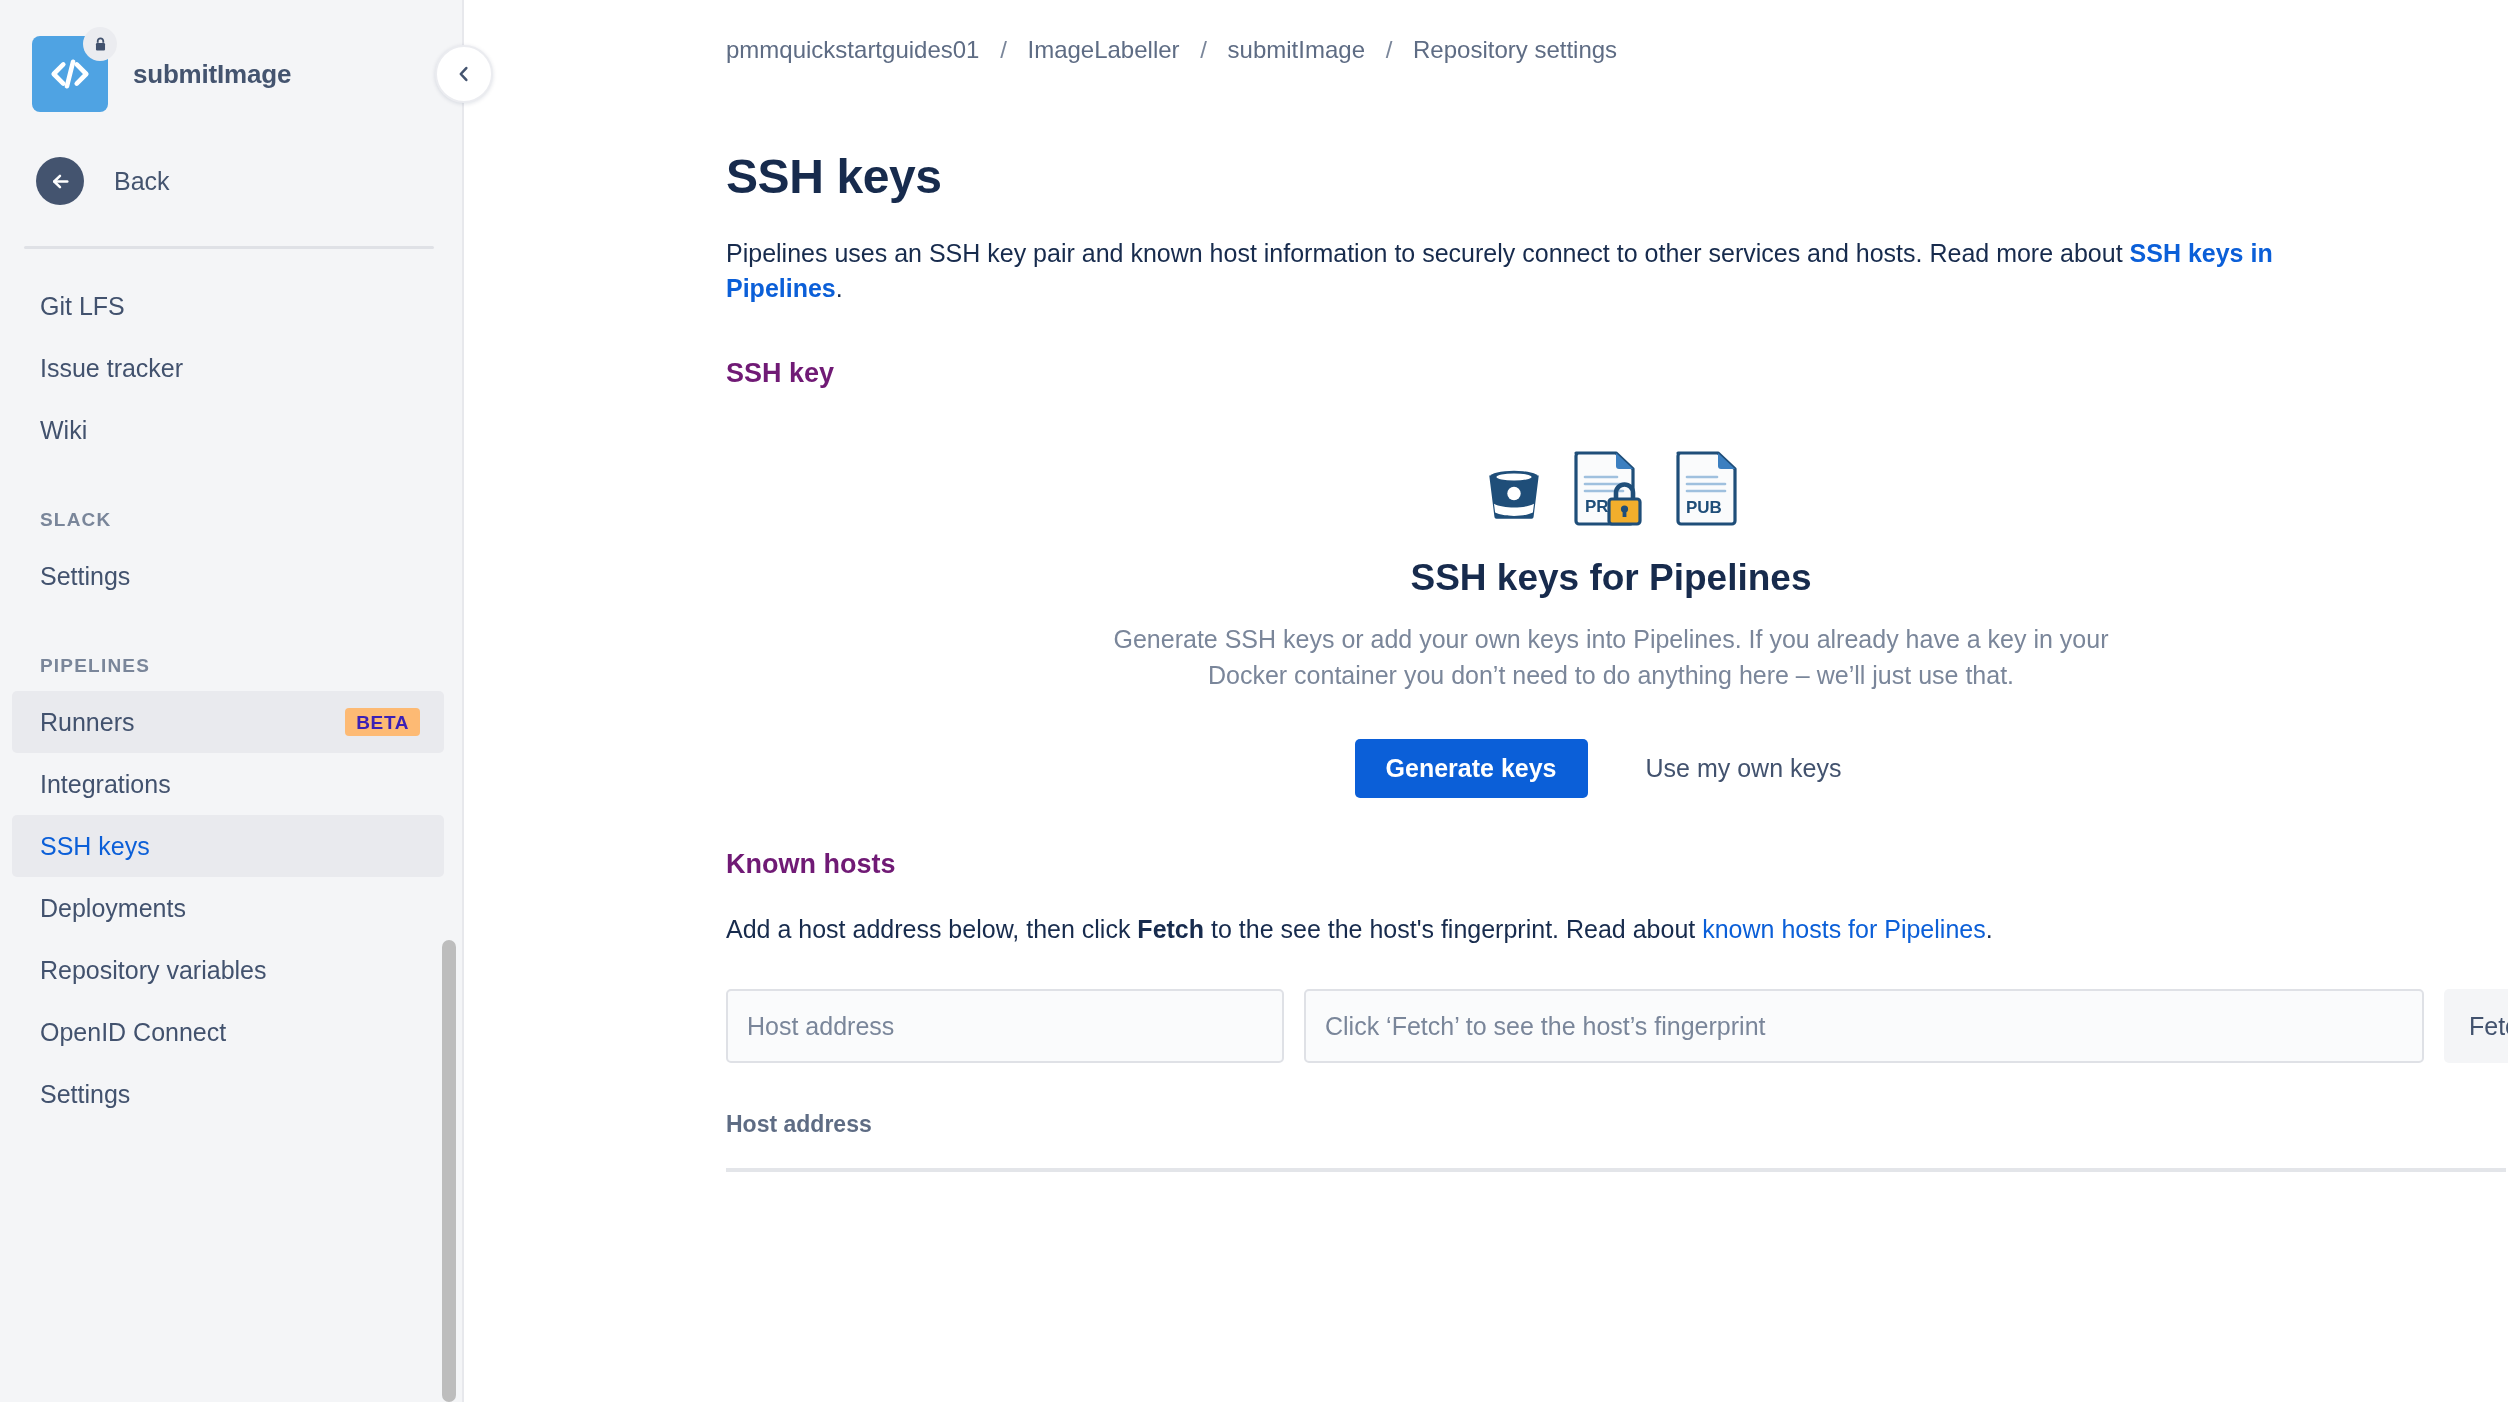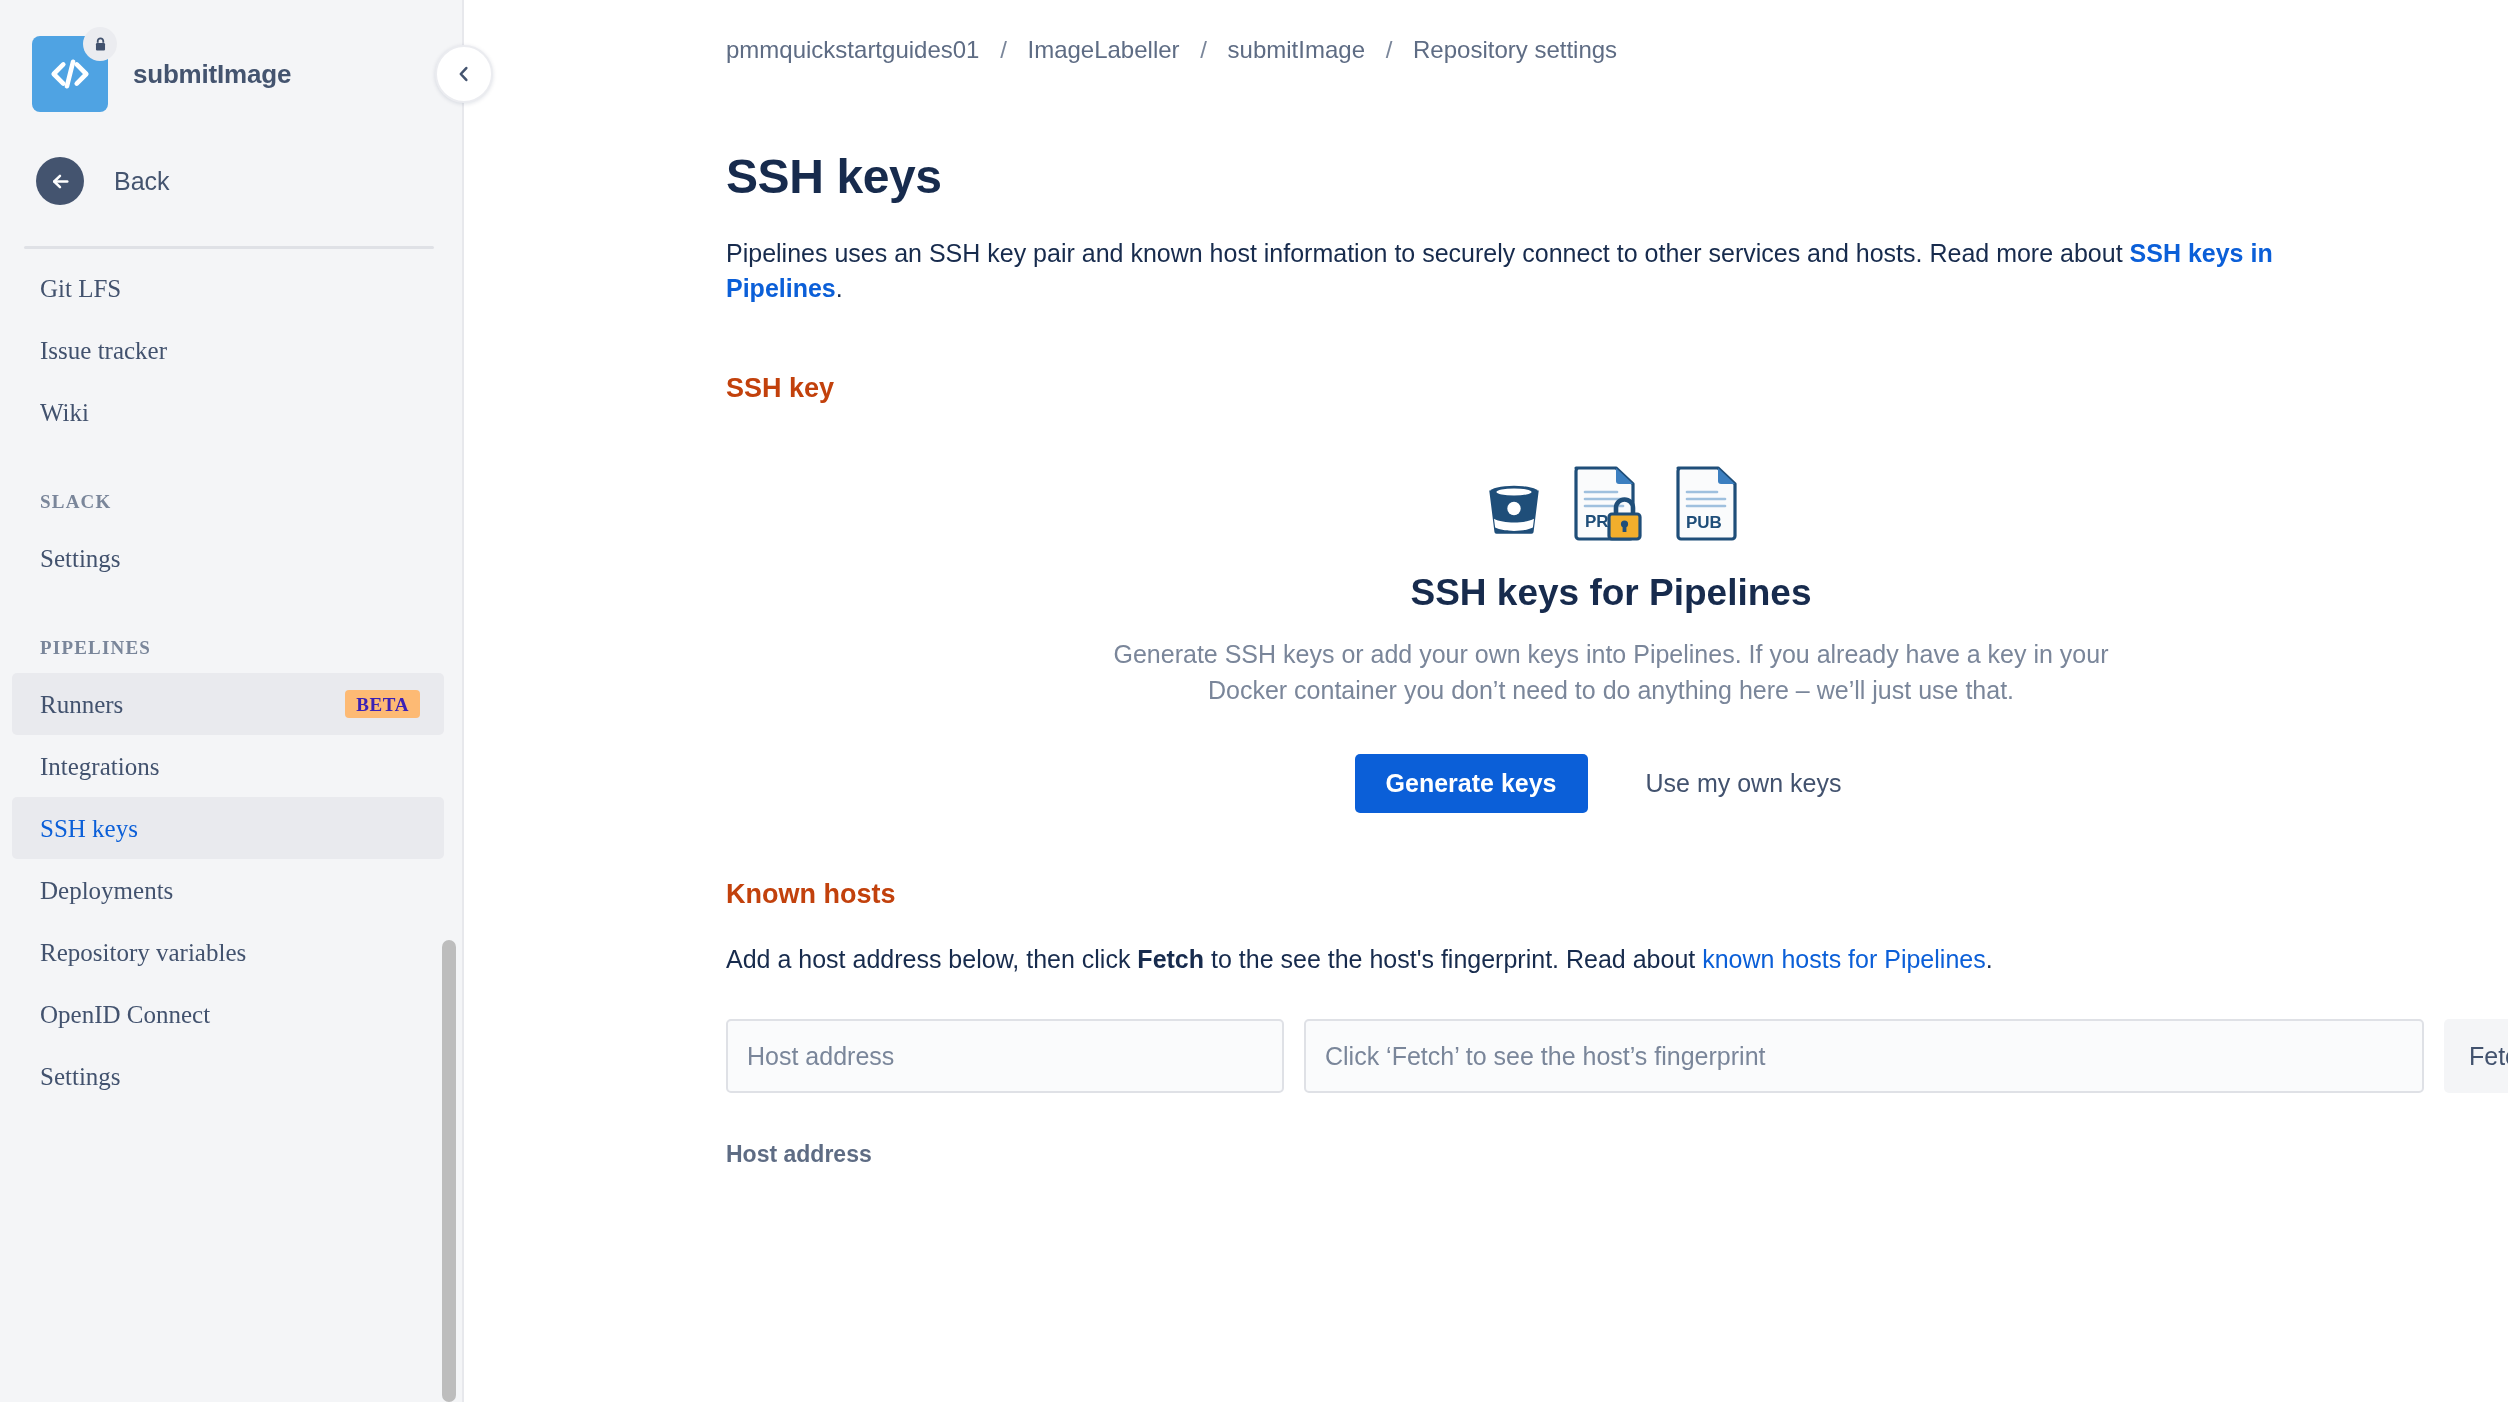--- a/index.html
+++ b/index.html
@@ -73,21 +73,21 @@
     color: #44546f;
   }
 
   .sb-divider {
     height: 3px;
     background: #dfe1e6;
     margin: 26px 28px 0 24px;
     border-radius: 2px;
   }
 
-  .nav-list { padding-top: 8px; font-family: Liberation Serif, serif; }
+  .nav-list { padding-top: 26px; }
   .nav-item {
     display: flex; align-items: center; justify-content: space-between;
     height: 62px;
     margin: 0 18px 0 12px;
     padding: 0 24px 0 28px;
     border-radius: 5px;
     font-size: 25px;
     color: #42526e;
     white-space: nowrap;
     cursor: pointer;
@@ -175,24 +175,24 @@
     margin-top: 32px;
     font-size: 25px;
     line-height: 1.42;
     color: #172b4d;
     max-width: 1630px;
   }
   .link { color: #0b5fd8; font-weight: 700; text-decoration: none; }
   .link.normal { font-weight: 400; margin-top: 16px; }
 
   h2.section-title {
-    margin-top: 66px;
+    margin-top: 51px;
     font-size: 27px;
     font-weight: 700;
-    color: #c2410c;
+    color: #701a75;
   }
 
   
   .keycard {
     margin-top: 32px;
     width: 1770px;
     display: flex;
     flex-direction: column;
     align-items: center;
     text-align: center;

